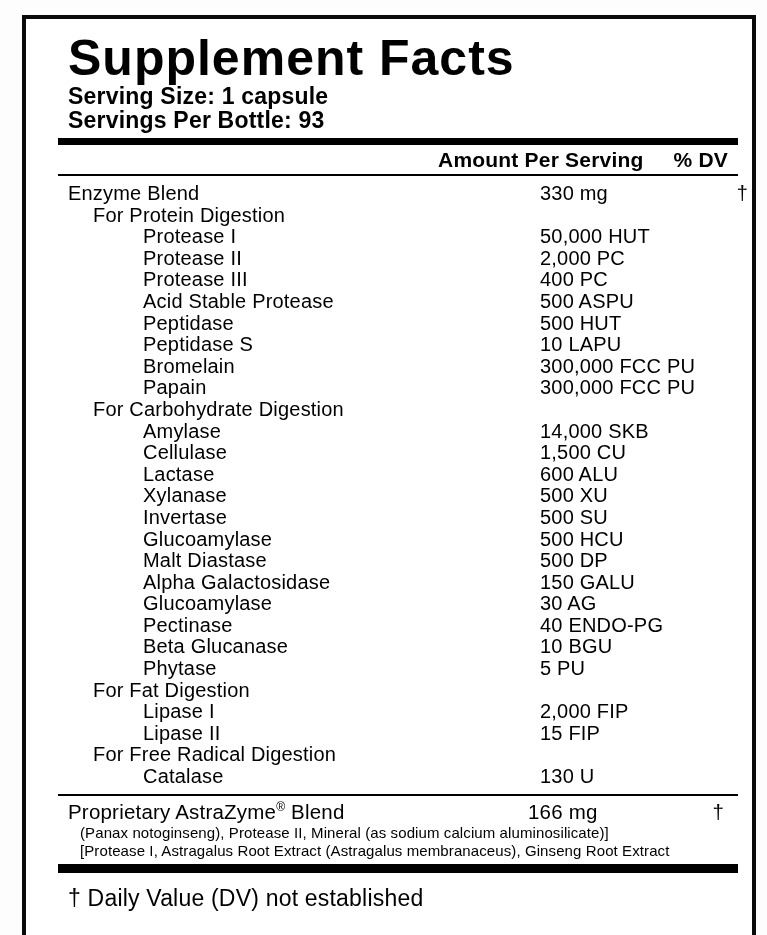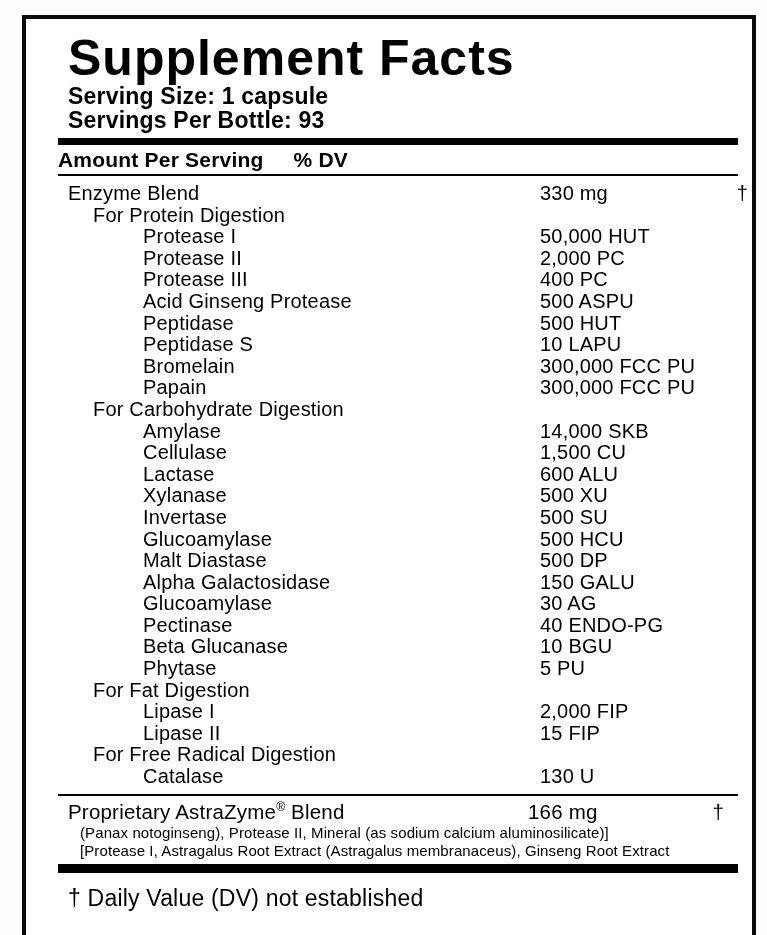--- a/index.html
+++ b/index.html
@@ -46,21 +46,21 @@
     background: #000;
     margin-top: 6px;
   }
   .bar-thick-bottom {
     height: 9px;
     background: #000;
     margin-top: 4px;
   }
   .col-header {
     display: flex;
-    justify-content: flex-start;
+    justify-content: flex-end;
     align-items: baseline;
     gap: 30px;
     font-weight: bold;
     font-size: 21px;
     letter-spacing: 0.2px;
     padding: 3px 10px 3px 0;
     line-height: 23px;
   }
   .hairline {
     height: 2px;
@@ -166,21 +166,21 @@
     <span class="c-dv"></span>
   </div>
 
   <div class="row indent-2">
     <span class="c-name">Protease III</span>
     <span class="c-amount">400 PC</span>
     <span class="c-dv"></span>
   </div>
 
   <div class="row indent-2">
-    <span class="c-name">Acid Ginseng Protease</span>
+    <span class="c-name">Acid Stable Protease</span>
     <span class="c-amount">500 ASPU</span>
     <span class="c-dv"></span>
   </div>
 
   <div class="row indent-2">
     <span class="c-name">Peptidase</span>
     <span class="c-amount">500 HUT</span>
     <span class="c-dv"></span>
   </div>
 

